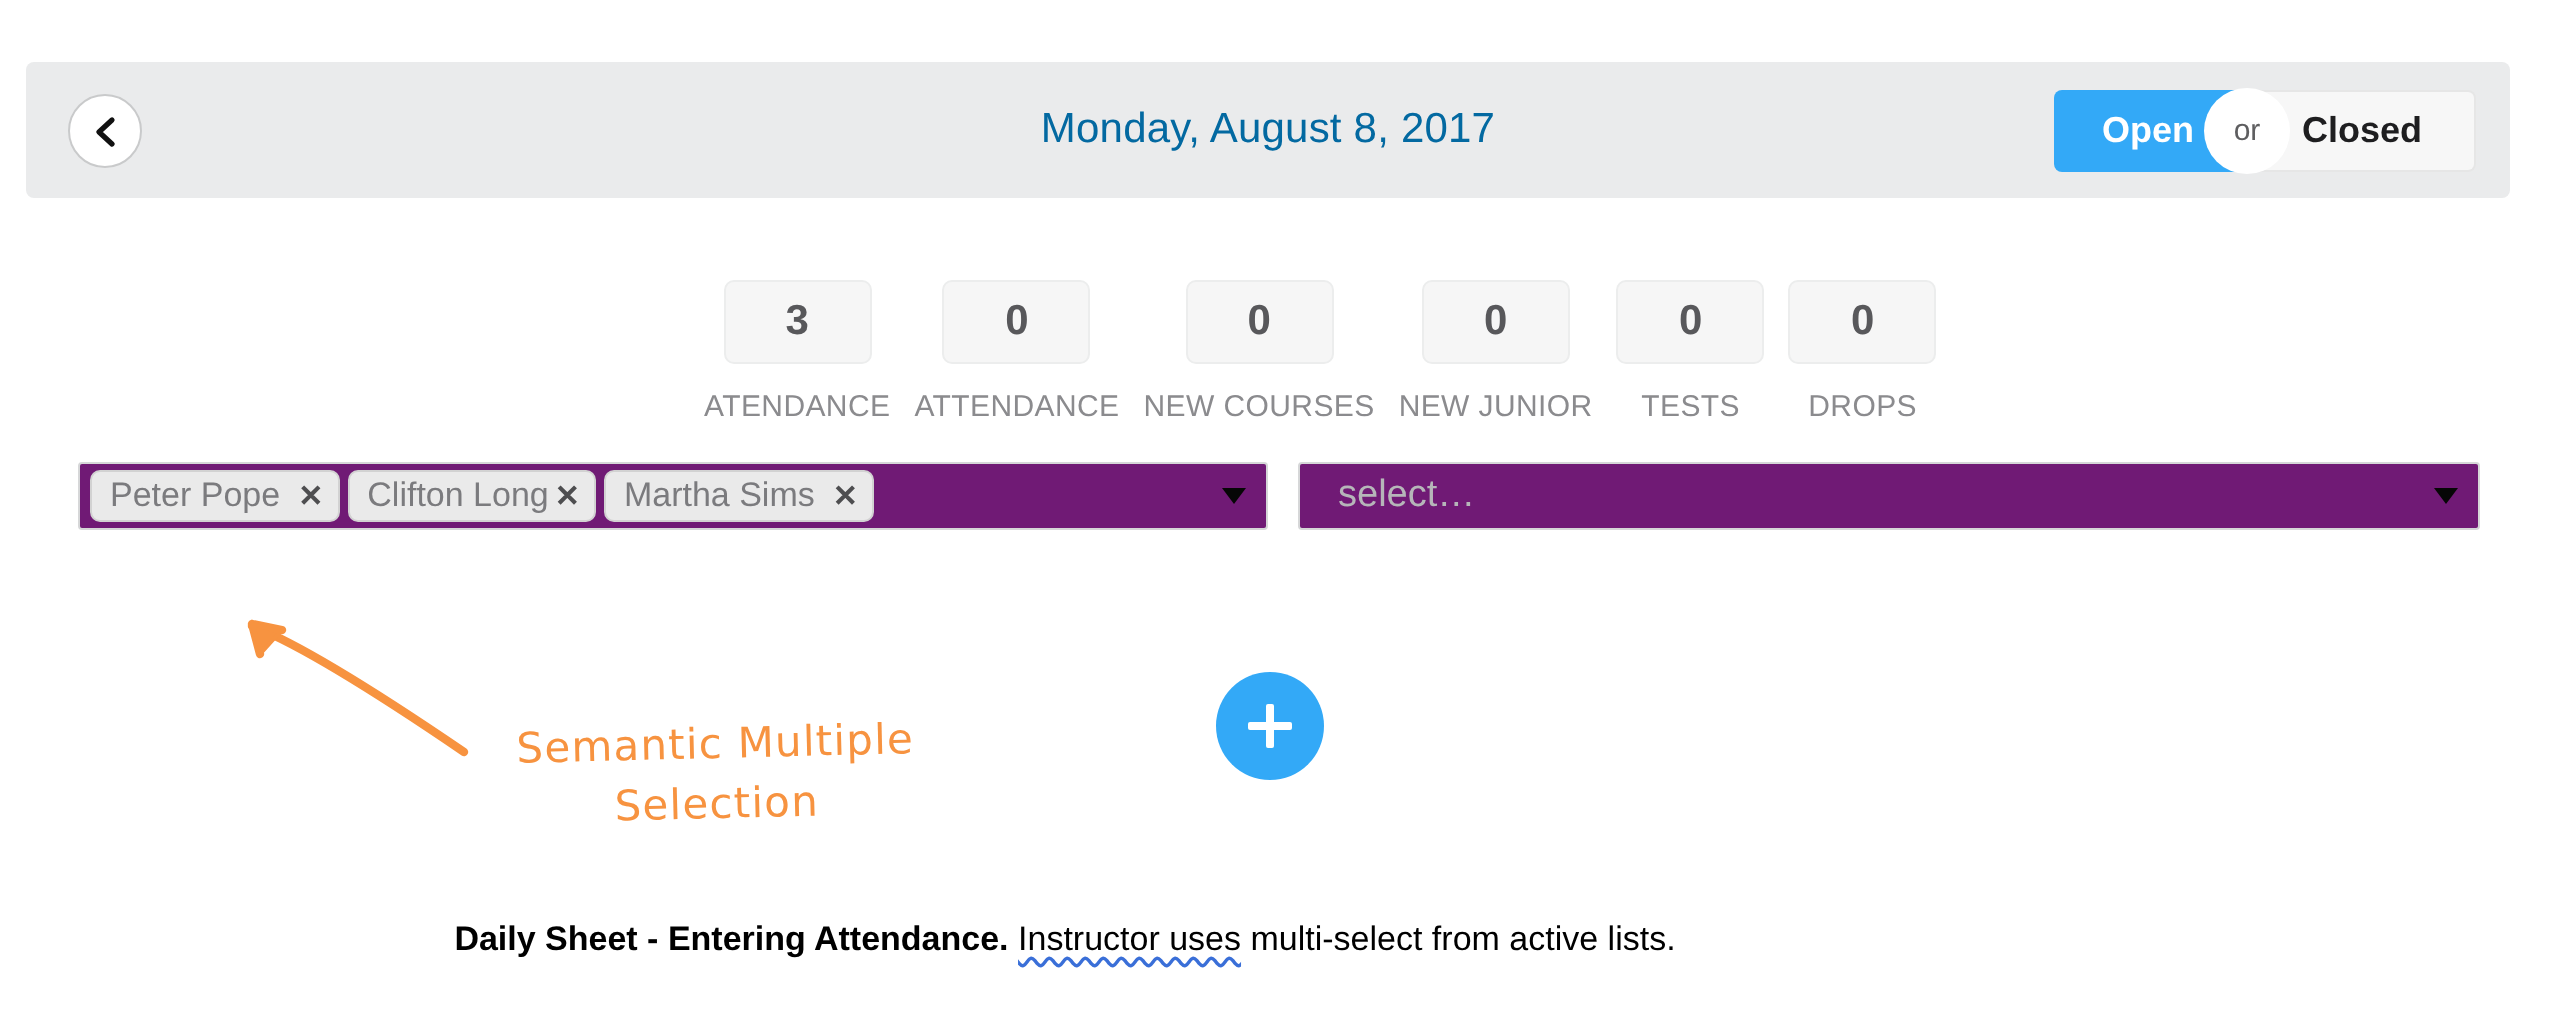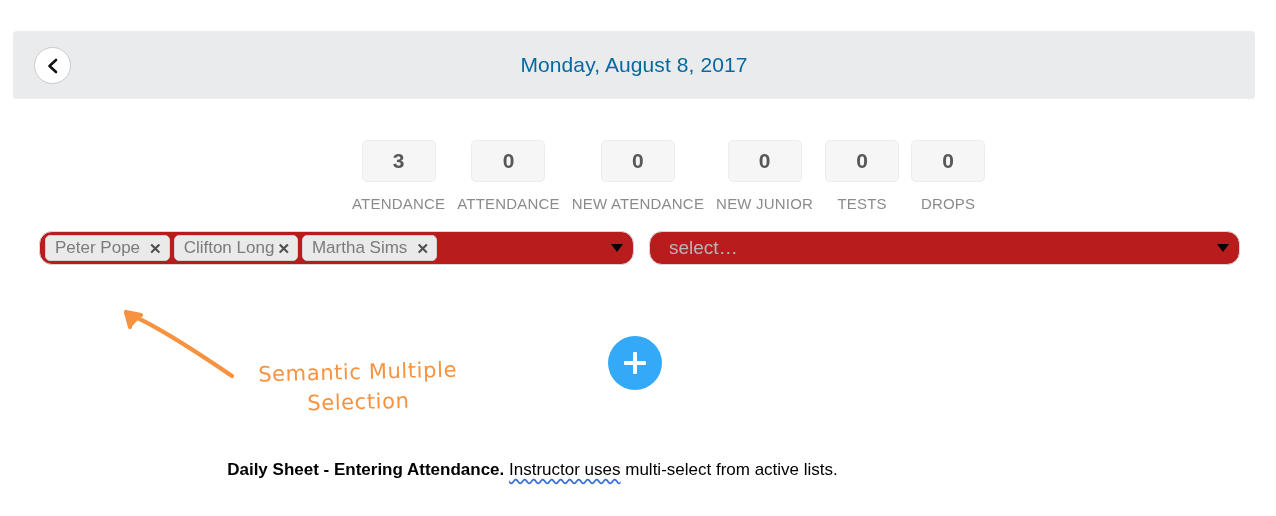--- a/index.html
+++ b/index.html
@@ -159,22 +159,22 @@
 
   .field-label {
     font-size: 10px;
     color: #808083;
     letter-spacing: 0.35px;
     margin-bottom: 6px;
   }
   .field-control {
     height: 34px;
     border: 1px solid #d6d7d8;
-    border-radius: 13px;
-    background: #b91c1c;
+    border-radius: 2px;
+    background: #701a75;
     box-sizing: border-box;
     display: flex;
     align-items: center;
     padding: 0 10px 0 5px;
     position: relative;
     cursor: pointer;
   }
   .chips {
     display: flex;
     align-items: center;
@@ -287,38 +287,45 @@
   <div class="back-button">
     <span>
       <svg width="14" height="18" viewBox="0 0 14 18">
         <polyline points="10,3 3.5,9 10,15" fill="none" stroke="#111111" stroke-width="2.6" stroke-linecap="round" stroke-linejoin="round"></polyline>
       </svg>
     </span>
   </div>
 
   <div class="header-title">Monday, August 8, 2017</div>
 
+  <div class="toggle">
+    <div class="toggle-open">Open</div>
+    <div class="toggle-or-wrap">
+      <div class="toggle-or">or</div>
+    </div>
+    <div class="toggle-closed">Closed</div>
+  </div>
 
 </div>
 
 <div class="counters">
 
   <div class="counter">
     <div class="counter-box">3</div>
     <div class="counter-label">ATENDANCE</div>
   </div>
 
   <div class="counter">
     <div class="counter-box">0</div>
     <div class="counter-label">ATTENDANCE</div>
   </div>
 
   <div class="counter">
     <div class="counter-box">0</div>
-    <div class="counter-label">NEW ATENDANCE</div>
+    <div class="counter-label">NEW COURSES</div>
   </div>
 
   <div class="counter">
     <div class="counter-box">0</div>
     <div class="counter-label">NEW JUNIOR</div>
   </div>
 
   <div class="counter">
     <div class="counter-box">0</div>
     <div class="counter-label">TESTS</div>

